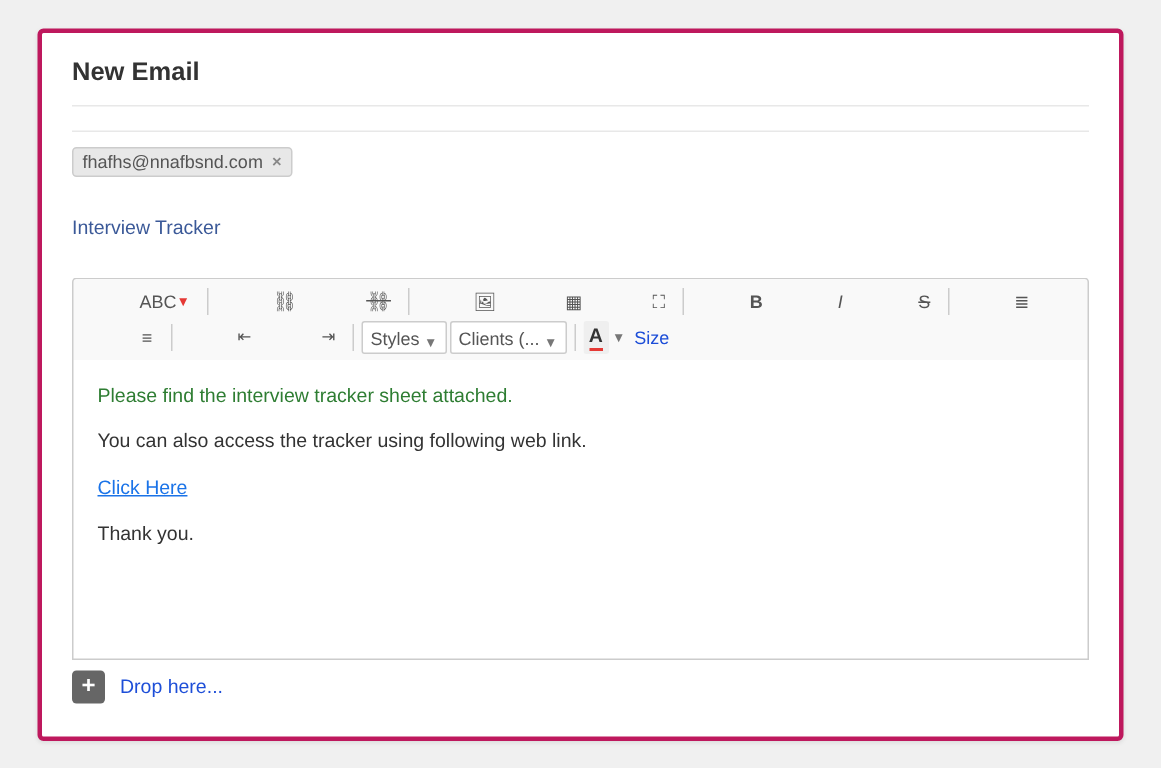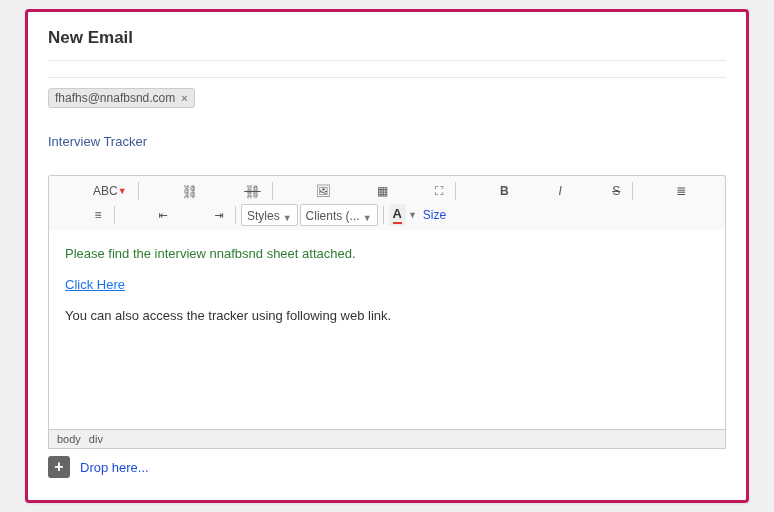--- a/index.html
+++ b/index.html
@@ -275,30 +275,27 @@
       <span>A</span>
       <div class="font-color-bar"></div>
     </button>
     <span class="dropdown-arrow" style="font-size:9px; color:#777;">▼</span>
 
     <span class="size-label">Size</span>
   </div>
 
   <div class="editor-area">
     <p>
-      <span class="editor-green">Please find the interview nnafbsnd sheet attached.</span>
+      <span class="editor-green">Please find the interview tracker sheet attached.</span>
     </p>
+    <p>You can also access the tracker using following web link.</p>
     <p>
       <a class="editor-link">Click Here</a>
     </p>
-    <p>You can also access the tracker using following web link.</p>
+    <p>Thank you.</p>
   </div>
 
-  <div class="status-bar">
-    <span>body</span>
-    <span>div</span>
-  </div>
 
   <div class="attach-bar">
     <button class="attach-btn">+</button>
     <span class="attach-placeholder">Drop here...</span>
   </div>
 </div>
 
 </body></html>

